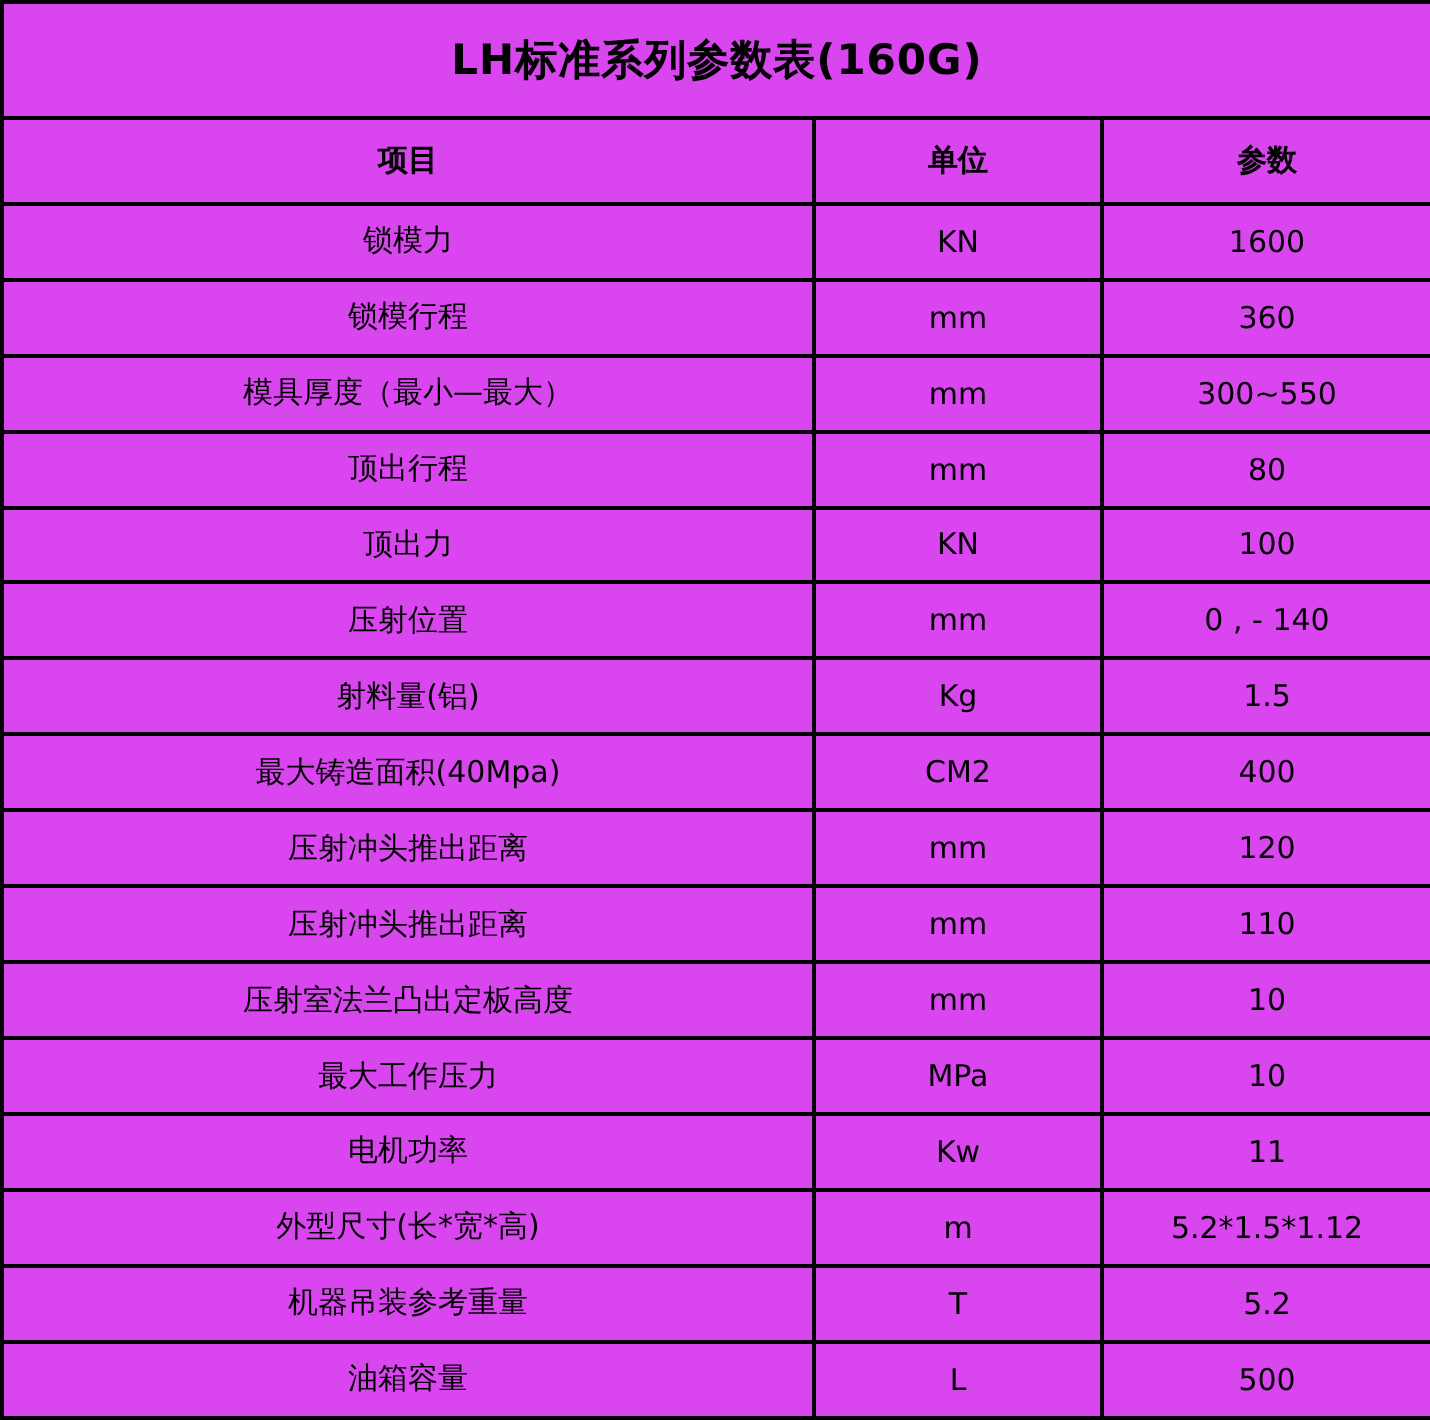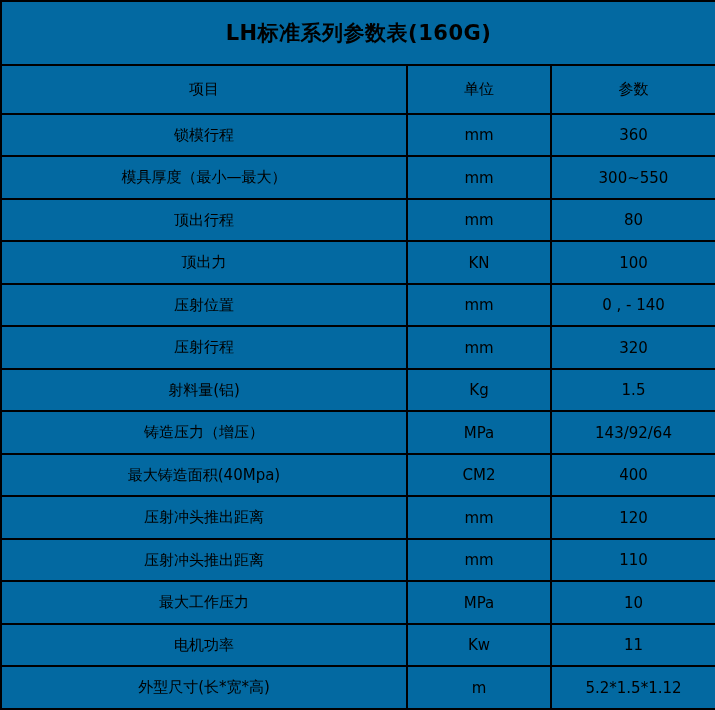--- a/index.html
+++ b/index.html
@@ -4,21 +4,21 @@
 <style>
   * { margin: 0; padding: 0; box-sizing: border-box; }
   html, body { background: #ffffff; }
   body {
     font-family: "DejaVu Sans", "Liberation Sans", sans-serif;
     color: #000000;
   }
   .sheet {
     width: 715px;
     height: 710px;
-    background: #0369a1;
+    background: #d946ef;
   }
   table.spec-table {
     width: 715px;
     height: 710px;
     border-collapse: collapse;
     table-layout: fixed;
   }
   .spec-table td, .spec-table th {
     border: 2px solid #000000;
     text-align: center;
@@ -32,21 +32,21 @@
   .col-value { width: 165px; }
   tr.title-row td {
     height: 44px;
     font-size: 21px;
     font-weight: bold;
     letter-spacing: 0.5px;
   }
   tr.header-row th {
     height: 33px;
     font-size: 15px;
-    font-weight: normal;
+    font-weight: bold;
   }
   tr.data-row td {
     height: 29px;
     font-size: 15px;
     font-weight: normal;
   }
 </style>
 </head>
 <body>
 
@@ -60,20 +60,25 @@
     <tbody>
       <tr class="title-row">
         <td colspan="3">LH标准系列参数表(160G)</td>
       </tr>
       <tr class="header-row">
         <th>项目</th>
         <th>单位</th>
         <th>参数</th>
       </tr>
       <tr class="data-row">
+        <td>锁模力</td>
+        <td>KN</td>
+        <td>1600</td>
+      </tr>
+      <tr class="data-row">
         <td>锁模行程</td>
         <td>mm</td>
         <td>360</td>
       </tr>
       <tr class="data-row">
         <td>模具厚度（最小—最大）</td>
         <td>mm</td>
         <td>300~550</td>
       </tr>
       <tr class="data-row">
@@ -85,59 +90,64 @@
         <td>顶出力</td>
         <td>KN</td>
         <td>100</td>
       </tr>
       <tr class="data-row">
         <td>压射位置</td>
         <td>mm</td>
         <td>0 , - 140</td>
       </tr>
       <tr class="data-row">
-        <td>压射行程</td>
-        <td>mm</td>
-        <td>320</td>
-      </tr>
-      <tr class="data-row">
         <td>射料量(铝)</td>
         <td>Kg</td>
         <td>1.5</td>
-      </tr>
-      <tr class="data-row">
-        <td>铸造压力（增压）</td>
-        <td>MPa</td>
-        <td>143/92/64</td>
       </tr>
       <tr class="data-row">
         <td>最大铸造面积(40Mpa)</td>
         <td>CM2</td>
         <td>400</td>
       </tr>
       <tr class="data-row">
         <td>压射冲头推出距离</td>
         <td>mm</td>
         <td>120</td>
       </tr>
       <tr class="data-row">
         <td>压射冲头推出距离</td>
         <td>mm</td>
         <td>110</td>
       </tr>
       <tr class="data-row">
+        <td>压射室法兰凸出定板高度</td>
+        <td>mm</td>
+        <td>10</td>
+      </tr>
+      <tr class="data-row">
         <td>最大工作压力</td>
         <td>MPa</td>
         <td>10</td>
       </tr>
       <tr class="data-row">
         <td>电机功率</td>
         <td>Kw</td>
         <td>11</td>
       </tr>
       <tr class="data-row">
         <td>外型尺寸(长*宽*高)</td>
         <td>m</td>
         <td>5.2*1.5*1.12</td>
       </tr>
+      <tr class="data-row">
+        <td>机器吊装参考重量</td>
+        <td>T</td>
+        <td>5.2</td>
+      </tr>
+      <tr class="data-row">
+        <td>油箱容量</td>
+        <td>L</td>
+        <td>500</td>
+      </tr>
     </tbody>
   </table>
 </div>
 
 </body></html>

